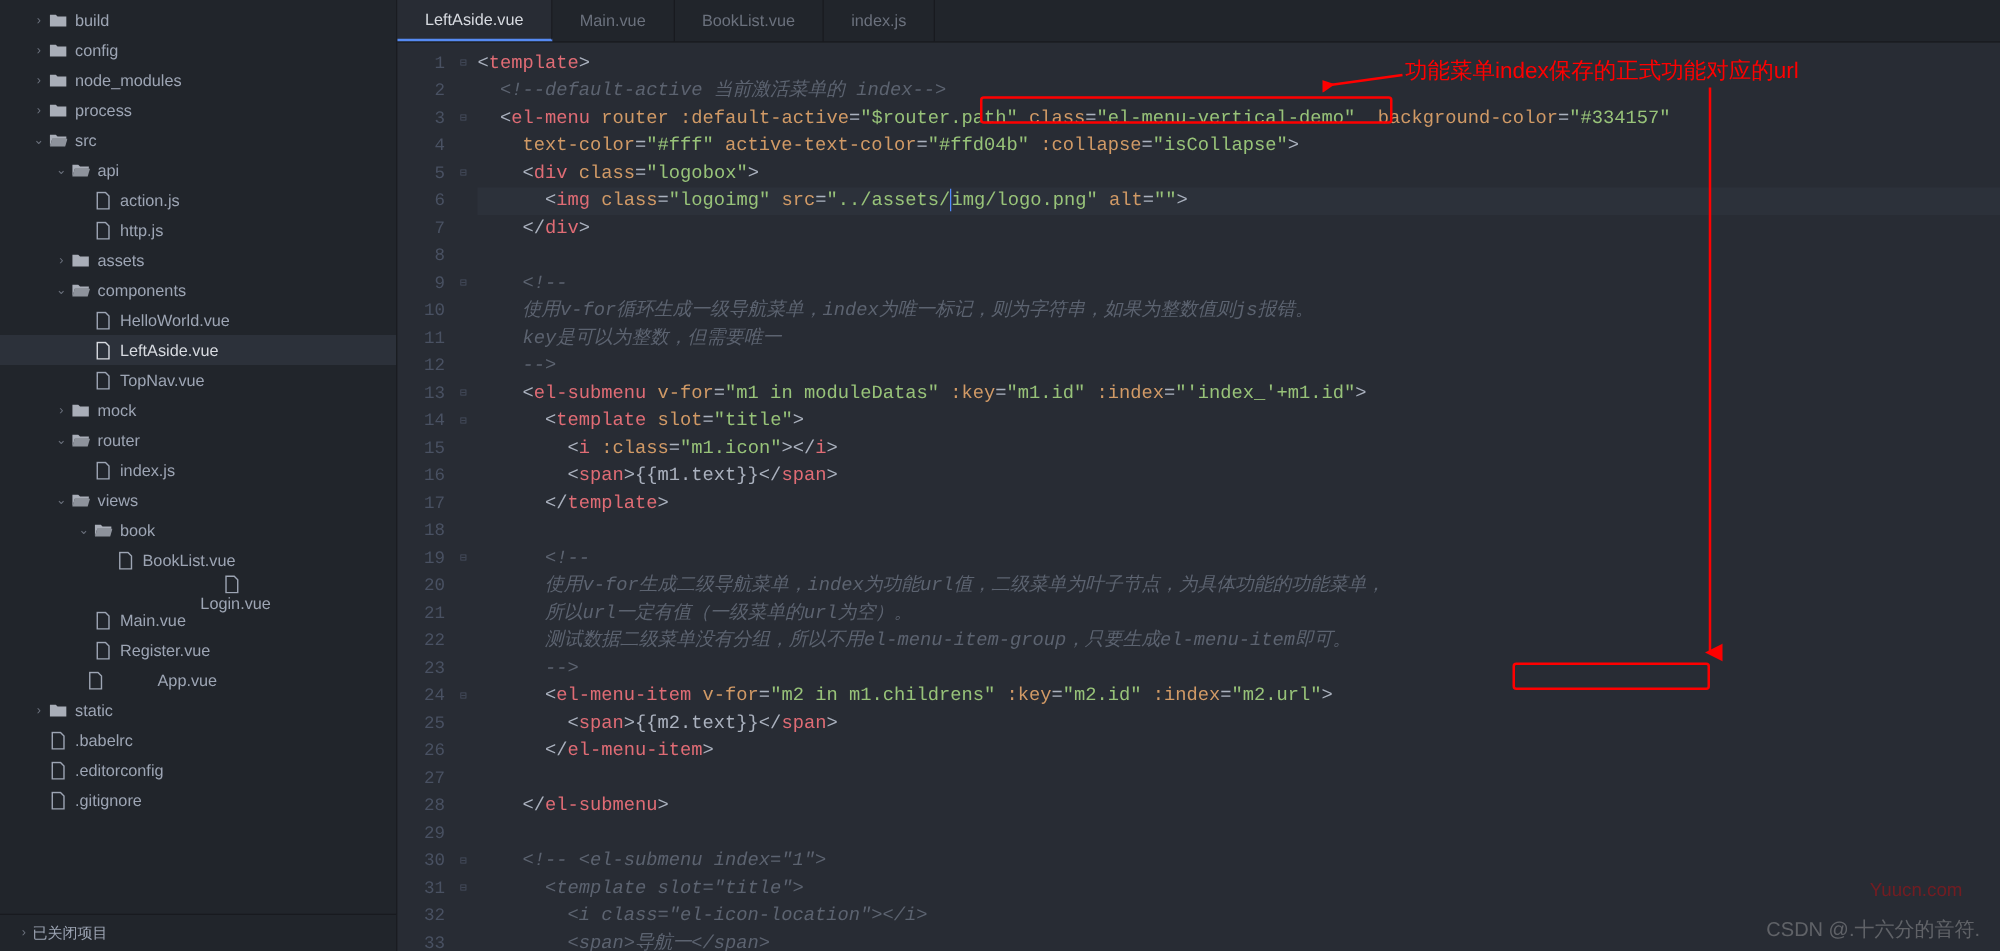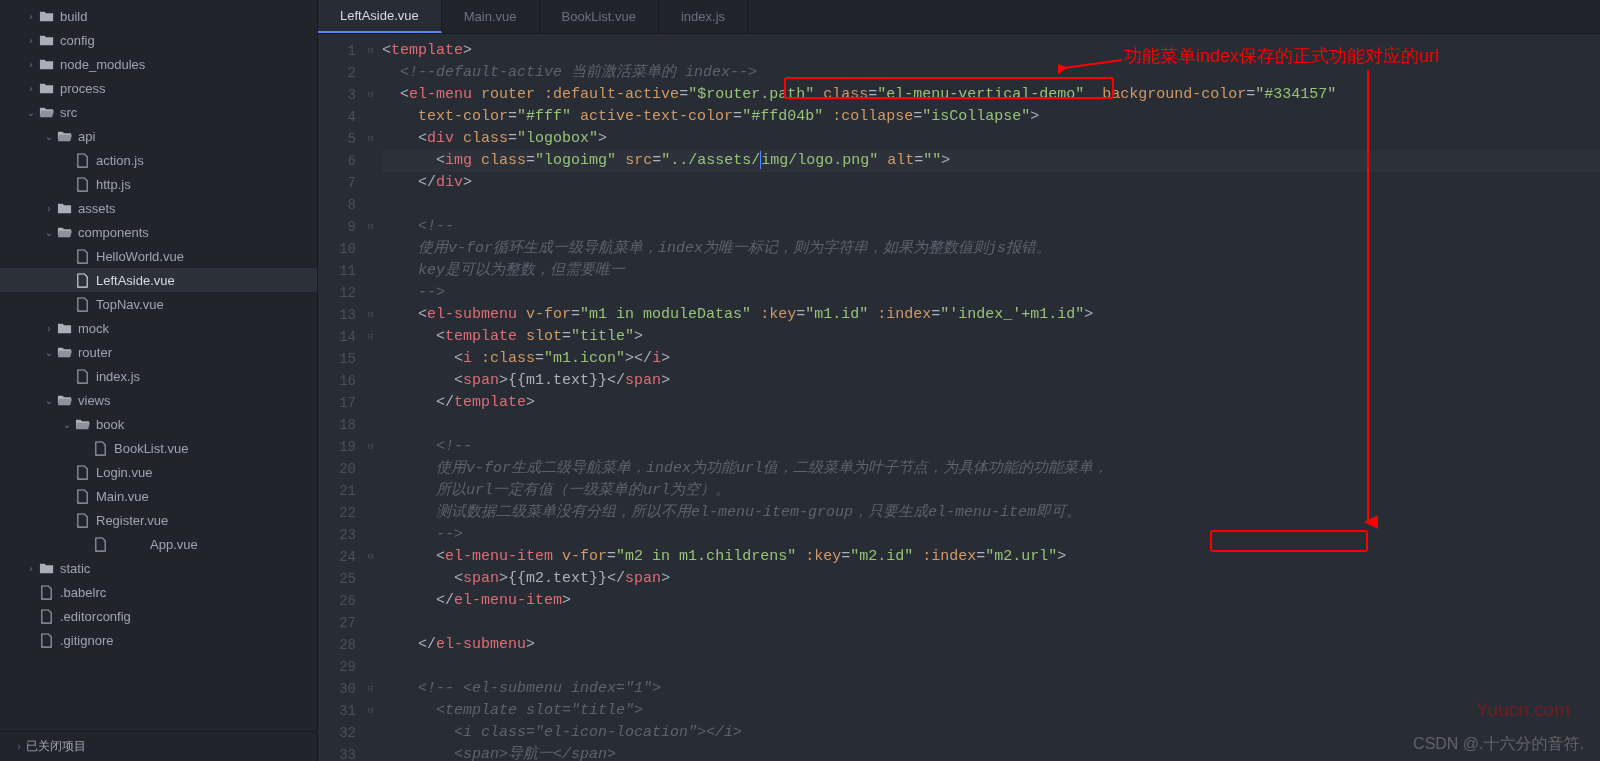--- a/index.html
+++ b/index.html
@@ -155,21 +155,21 @@
     bottom: 6px;
     font-family: 'Microsoft YaHei', sans-serif;
     font-size: 16px;
     color: rgba(200,200,200,0.35);
   }
   .watermark2 {
     position: absolute;
     right: 30px;
     bottom: 40px;
     font-family: 'Microsoft YaHei', sans-serif;
-    font-size: 19px;
+    font-size: 15px;
     color: rgba(255,0,0,0.35);
   }
   .cursor { border-left: 1px solid #528bff; display:inline-block; height:18px; vertical-align:middle; }
 </style>
 </head>
 <body>
 
 <div class="sidebar">
   <div class="tree" id="tree">
       <div class="tree-row" style="padding-left: 24px;">
@@ -342,21 +342,21 @@
       </div>
       <div class="tree-row" style="padding-left: 78px;">
         <span class="arrow"></span>
         <span class="file-icon">
           <svg viewBox="0 0 16 16">
             <path d="M3 1h7l3 3v11H3z" fill="none" stroke="currentColor" stroke-width="1.2"></path>
           </svg>
         </span>
         <span>BookList.vue</span>
       </div>
-      <div class="tree-row" style="padding-left: 60px;">
+      <div class="tree-row" style="padding-left: 60px; flex-direction: column;">
         <span class="arrow"></span>
         <span class="file-icon">
           <svg viewBox="0 0 16 16">
             <path d="M3 1h7l3 3v11H3z" fill="none" stroke="currentColor" stroke-width="1.2"></path>
           </svg>
         </span>
         <span>Login.vue</span>
       </div>
       <div class="tree-row" style="padding-left: 60px;">
         <span class="arrow"></span>
@@ -369,21 +369,21 @@
       </div>
       <div class="tree-row" style="padding-left: 60px;">
         <span class="arrow"></span>
         <span class="file-icon">
           <svg viewBox="0 0 16 16">
             <path d="M3 1h7l3 3v11H3z" fill="none" stroke="currentColor" stroke-width="1.2"></path>
           </svg>
         </span>
         <span>Register.vue</span>
       </div>
-      <div class="tree-row" style="padding-left: 42px; gap: 36px;">
+      <div class="tree-row" style="padding-left: 18px; gap: 36px;">
         <span class="arrow"></span>
         <span class="file-icon">
           <svg viewBox="0 0 16 16">
             <path d="M3 1h7l3 3v11H3z" fill="none" stroke="currentColor" stroke-width="1.2"></path>
           </svg>
         </span>
         <span>App.vue</span>
       </div>
       <div class="tree-row" style="padding-left: 24px;">
         <span class="arrow">›</span>

